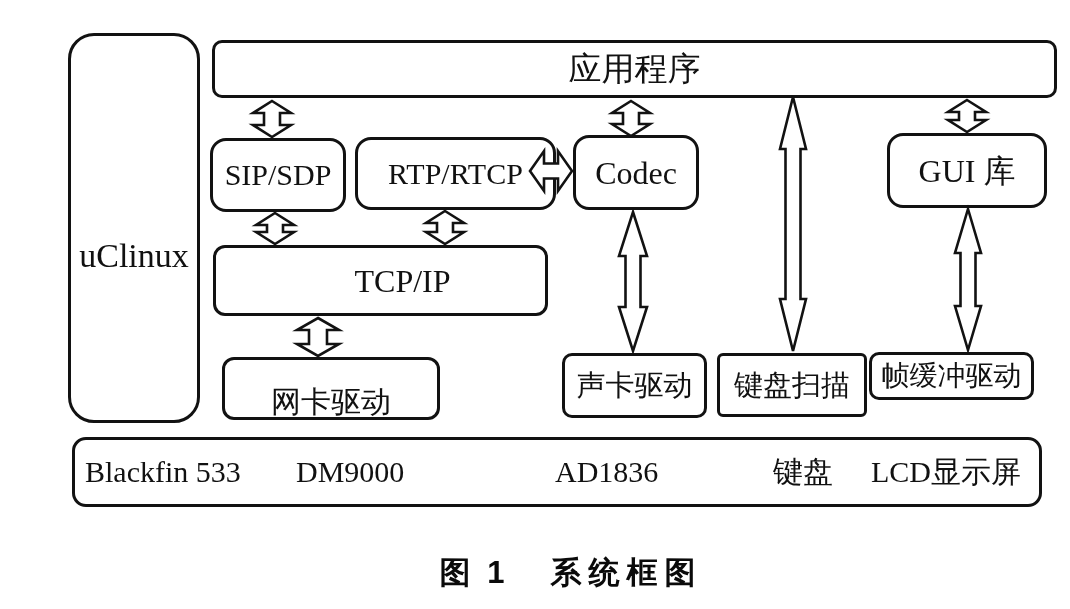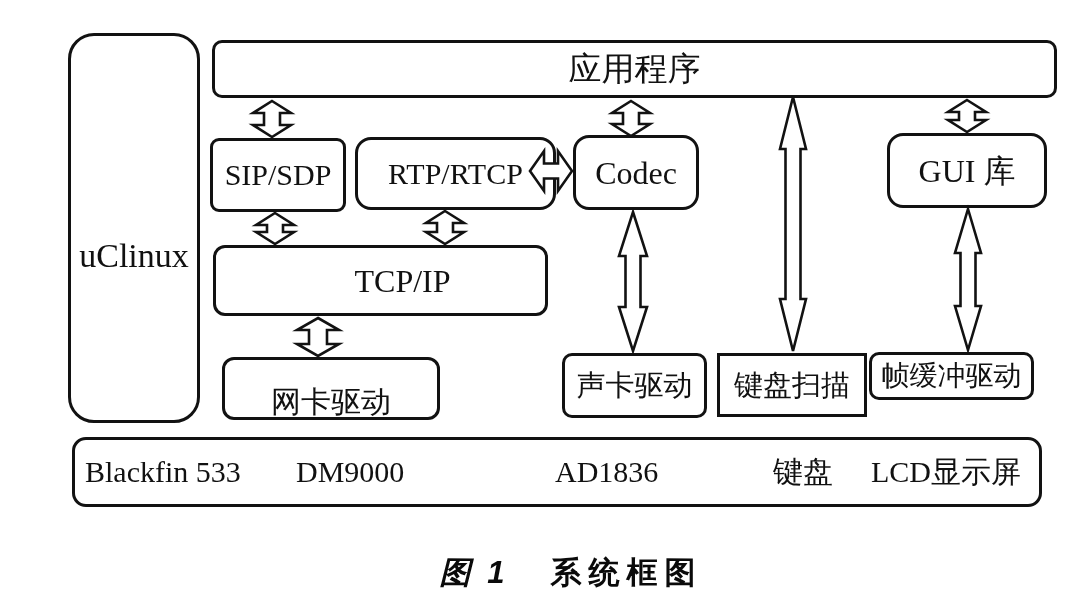--- a/index.html
+++ b/index.html
@@ -19,47 +19,47 @@
     background:#ffffff;
     display:flex;
     align-items:center;
     justify-content:center;
     white-space:nowrap;
     line-height:1;
   }
   
   .n-uclinux{left:68px;top:33px;width:132px;height:390px;border-radius:26px;font-size:34px;padding-top:56px;}
   .n-app    {left:212px;top:40px;width:845px;height:58px;border-radius:10px;font-size:33px;}
-  .n-sipsdp {left:210px;top:138px;width:136px;height:74px;border-radius:9px;font-size:30px;}
+  .n-sipsdp {left:210px;top:138px;width:136px;height:74px;border-radius:16px;font-size:30px;}
   .n-rtprtcp{left:355px;top:137px;width:201px;height:73px;border-radius:16px;font-size:30px;}
   .n-codec  {left:573px;top:135px;width:126px;height:75px;border-radius:16px;font-size:32px;align-items:center;}
   .n-guilib {left:887px;top:133px;width:160px;height:75px;border-radius:16px;font-size:32px;}
   .n-tcpip  {left:213px;top:245px;width:335px;height:71px;border-radius:12px;font-size:32px;padding-left:44px;}
   .n-nic    {left:222px;top:357px;width:218px;height:63px;border-radius:12px;font-size:30px;align-items:flex-end;}
   .n-sound  {left:562px;top:353px;width:145px;height:65px;border-radius:10px;font-size:29px;}
-  .n-keyscan{left:717px;top:353px;width:150px;height:64px;border-radius:0;font-size:29px;}
+  .n-keyscan{left:717px;top:353px;width:150px;height:64px;border-radius:6px;font-size:29px;}
   .n-fb     {left:869px;top:352px;width:165px;height:48px;border-radius:10px;font-size:28px;}
   .n-hwbar  {left:72px;top:437px;width:970px;height:70px;border-radius:14px;font-size:30px;justify-content:flex-start;}
   .hw-item{position:absolute;top:50%;transform:translateY(-50%);white-space:nowrap;}
   .hw-0{left:10px;}
   .hw-1{left:221px;}
   .hw-2{left:480px;}
   .hw-3{left:698px;}
   .hw-4{left:796px;}
   svg.arrow{position:absolute;display:block;overflow:visible;}
   svg.arrow polygon{fill:#ffffff;stroke:#121212;stroke-width:2.6;stroke-linejoin:miter;}
   .caption{
     position:absolute;left:0;top:552px;width:1070px;
     padding-left:72px;box-sizing:border-box;
     text-align:center;
     font-family:"Liberation Sans","DejaVu Sans",sans-serif;
     font-weight:bold;font-size:31px;color:#0a0a0a;
     white-space:nowrap;
   }
-  .caption .fig{margin-right:42px;letter-spacing:4px;font-style:italic;}
+  .caption .fig{margin-right:42px;letter-spacing:4px;}
   .caption .ttl{letter-spacing:7px;}
 </style>
 </head>
 <body>
 
 <div class="canvas">
 
   <div class="node n-uclinux">
     <span>uClinux</span>
   </div>

